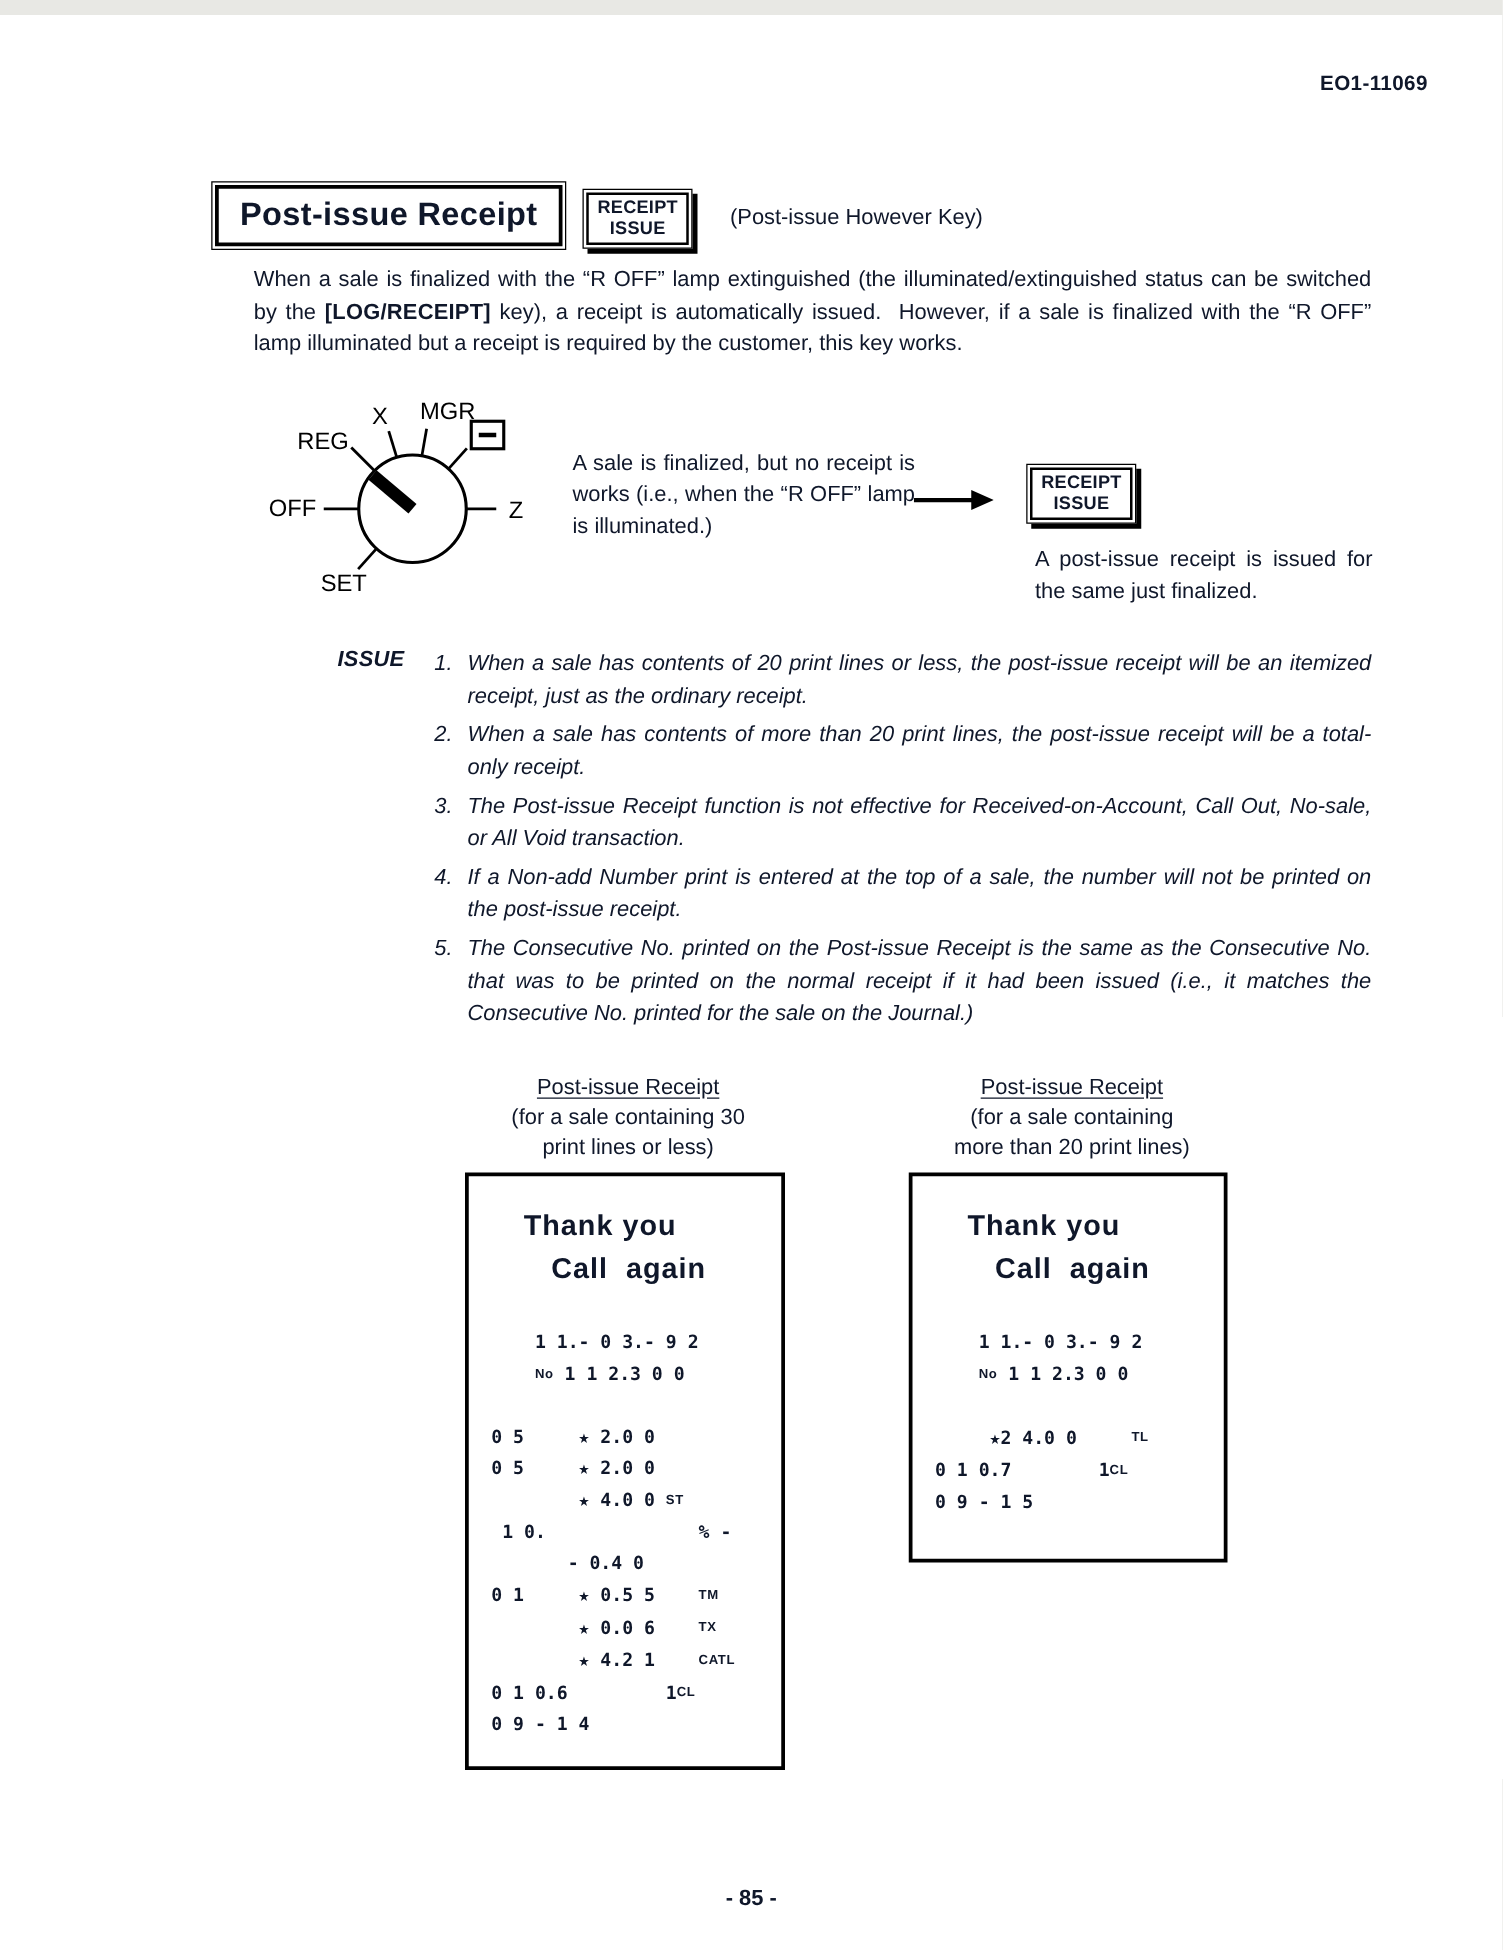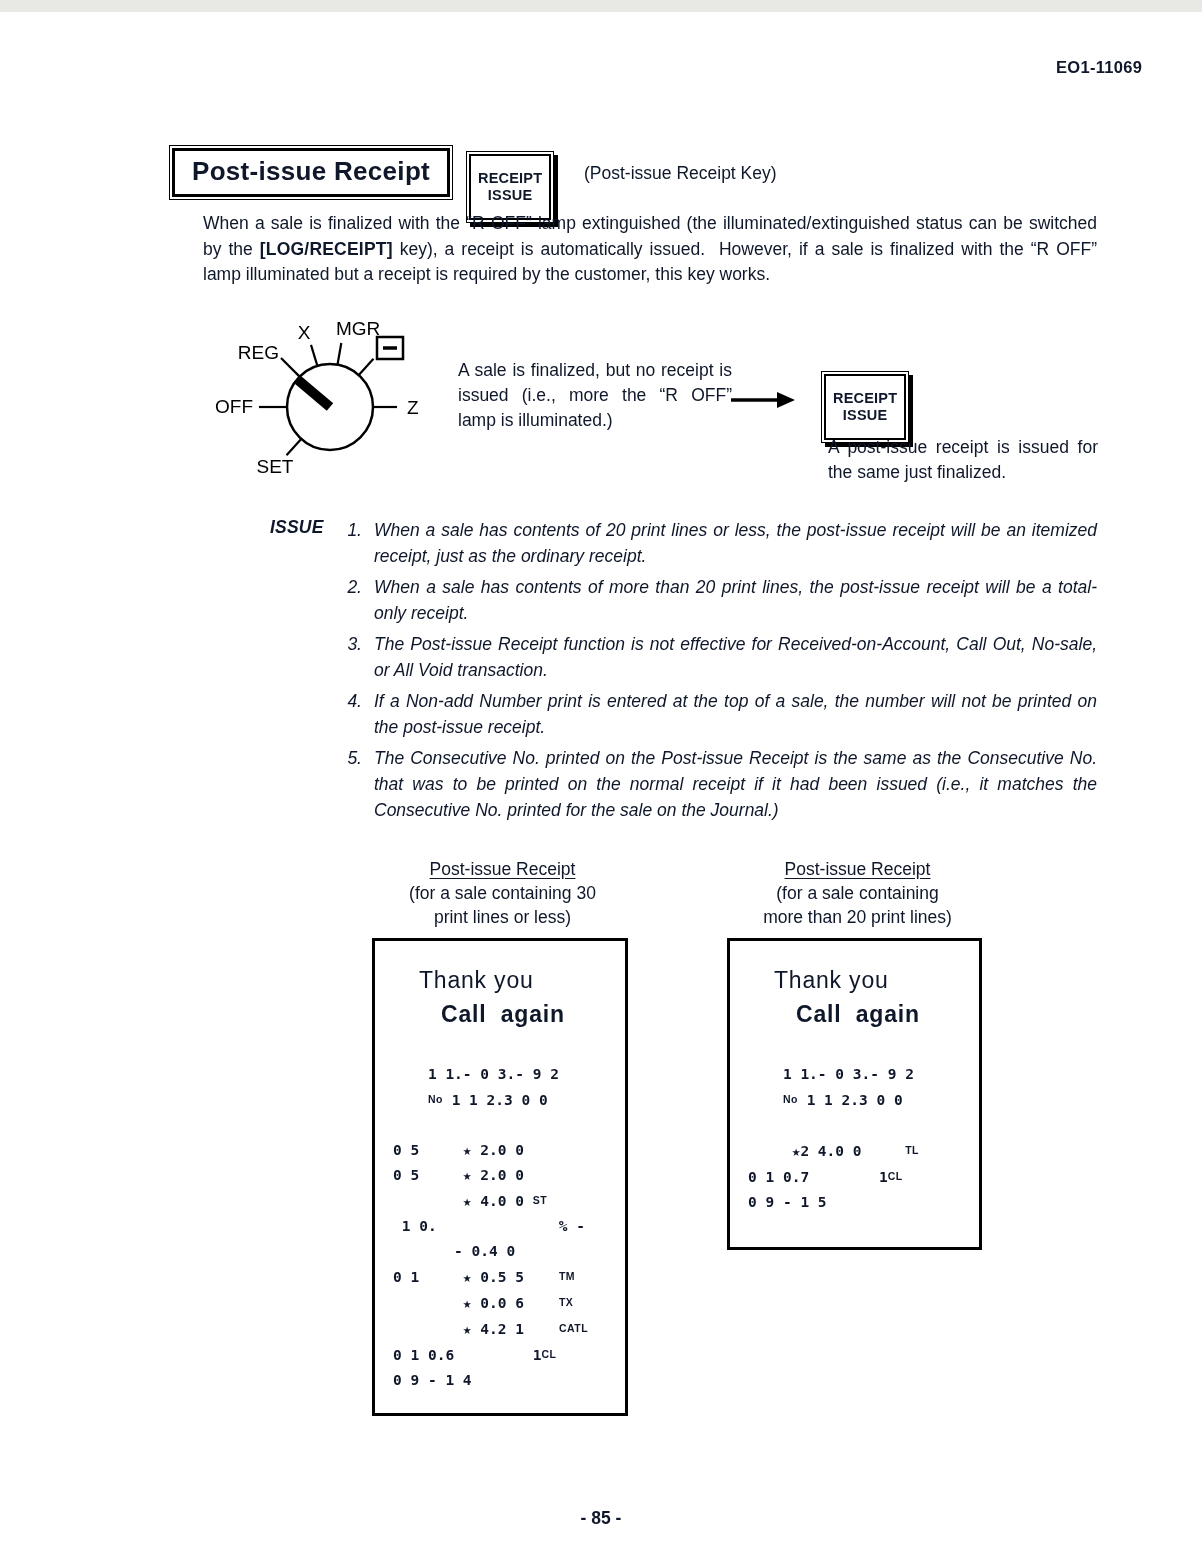--- a/index.html
+++ b/index.html
@@ -22,21 +22,21 @@
     font-size:26px; font-weight:bold; letter-spacing:0.3px;
     background:#fff;
   }
   .keycap {
     position:absolute;
     background:#fff; border:1px solid #000;
     box-shadow:4px 4px 0 0 #000;
     padding:2px;
   }
   .keycap-inner {
-    border:2px solid #000; padding:14px 7px;
+    border:2px solid #000; padding:2px 7px;
     text-align:center; font-size:14.5px; font-weight:bold; line-height:17px;
     letter-spacing:0.2px; white-space:nowrap;
   }
   #key-title { left:466px; top:139px; }
   #key-diagram { left:821px; top:359px; }
   .key-caption {
     position:absolute; left:584px; top:151px;
     font-size:17.5px;
   }
   
@@ -75,21 +75,21 @@
   #rh-left  { left:380px; top:845px; }
   #rh-right { left:735px; top:845px; }
   .receipt-title { text-decoration:underline; text-underline-offset:3px; }
   .receipt-box {
     position:absolute; border:3px solid #000; background:#fff;
     box-sizing:border-box;
   }
   #rb-left  { left:372px; top:926px; width:256px; height:478px; }
   #rb-right { left:727px; top:926px; width:255px; height:312px; }
   .greet1 {
-    margin:26px 0 0 44px; font-size:23px; font-weight:normal;
+    margin:26px 0 0 44px; font-size:23px; font-weight:bold;
     letter-spacing:0.8px; white-space:pre;
   }
   .greet2 {
     margin:7px 0 0 66px; font-size:23px; font-weight:bold;
     letter-spacing:0.8px; white-space:pre;
   }
   .r-lines {
     margin:34px 0 0 18px;
     font-family:"DejaVu Sans Mono", monospace;
     font-size:14.5px; font-weight:bold; line-height:25px;
@@ -114,21 +114,21 @@
 
   <div class="doc-code">EO1-11069</div>
 
   <div class="title-box">Post-issue Receipt</div>
   <div class="keycap" id="key-title">
     <div class="keycap-inner">
       <div>RECEIPT</div>
       <div>ISSUE</div>
     </div>
   </div>
-  <div class="key-caption">(Post-issue Receipt Key)</div>
+  <div class="key-caption">(Post-issue However Key)</div>
 
   <div class="intro"><span>When a sale is finalized with the “R OFF” lamp extinguished (the illuminated/extinguished status can be switched by the </span><b>[LOG/RECEIPT]</b><span> key), a receipt is automatically issued.&nbsp; However, if a sale is finalized with the “R OFF” lamp illuminated but a receipt is required by the customer, this key works.</span></div>
 
   <svg class="dial-svg" width="240" height="175" viewBox="0 0 240 175">
     <circle cx="125" cy="92" r="43" fill="none" stroke="#000" stroke-width="2.5"></circle>
 
     <line x1="125" y1="92" x2="93" y2="65" stroke="#000" stroke-width="10"></line>
 
     <line x1="168" y1="92" x2="192" y2="92" stroke="#000" stroke-width="2.2"></line>
     <line x1="153.8" y1="60.1" x2="168.5" y2="43.7" stroke="#000" stroke-width="2.2"></line>
@@ -144,21 +144,21 @@
     </g>
 
     <text x="74" y="44" font-size="19" text-anchor="end">REG</text>
     <text x="99" y="24" font-size="19" text-anchor="middle">X</text>
     <text x="131" y="20" font-size="19" text-anchor="start">MGR</text>
     <text x="202" y="99" font-size="19" text-anchor="start">Z</text>
     <text x="48" y="98" font-size="19" text-anchor="end">OFF</text>
     <text x="70" y="158" font-size="19" text-anchor="middle">SET</text>
   </svg>
 
-  <div class="situation-text">A sale is finalized, but no receipt is issued (i.e., more the “R OFF” lamp is illuminated.)</div>
+  <div class="situation-text">A sale is finalized, but no receipt is works (i.e., when the “R OFF” lamp is illuminated.)</div>
 
   <svg class="arrow-svg" width="64" height="20" viewBox="0 0 64 20">
     <line x1="0" y1="10" x2="48" y2="10" stroke="#000" stroke-width="3.4"></line>
     <polygon points="46,2 64,10 46,18" fill="#000"></polygon>
   </svg>
 
   <div class="keycap" id="key-diagram">
     <div class="keycap-inner">
       <div>RECEIPT</div>
       <div>ISSUE</div>

